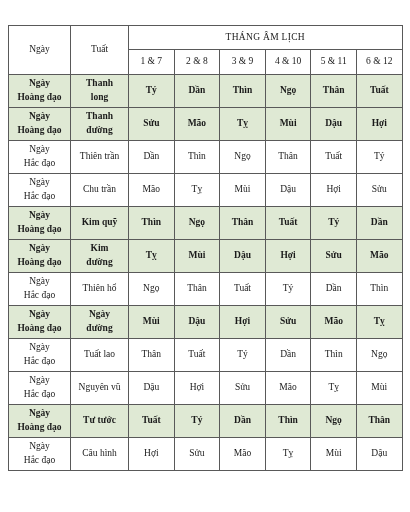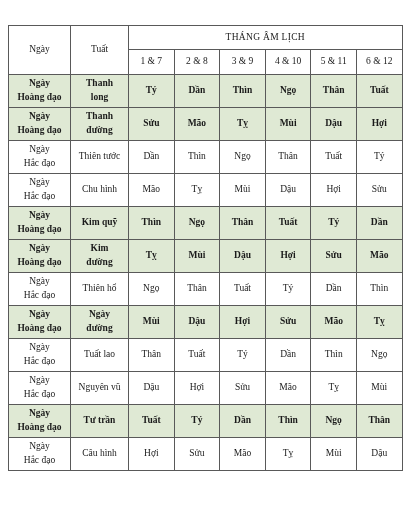--- a/index.html
+++ b/index.html
@@ -142,36 +142,36 @@
           <td class="cell-val">Mùi</td>
           <td class="cell-val">Dậu</td>
           <td class="cell-val">Hợi</td>
         </tr>
         <tr class="row hac">
           <td class="cell-ngay">
             <span class="l1">Ngày</span>
             <span class="l2">Hắc đạo</span>
           </td>
           <td class="cell-than">
-            <span class="l1">Thiên tước</span>
-          </td>
-          <td class="cell-val">Dần</td>
-          <td class="cell-val">Thìn</td>
-          <td class="cell-val">Ngọ</td>
-          <td class="cell-val">Thân</td>
-          <td class="cell-val">Tuất</td>
-          <td class="cell-val">Tý</td>
-        </tr>
-        <tr class="row hac">
-          <td class="cell-ngay">
-            <span class="l1">Ngày</span>
-            <span class="l2">Hắc đạo</span>
-          </td>
-          <td class="cell-than">
-            <span class="l1">Chu hình</span>
+            <span class="l1">Thiên trần</span>
+          </td>
+          <td class="cell-val">Dần</td>
+          <td class="cell-val">Thìn</td>
+          <td class="cell-val">Ngọ</td>
+          <td class="cell-val">Thân</td>
+          <td class="cell-val">Tuất</td>
+          <td class="cell-val">Tý</td>
+        </tr>
+        <tr class="row hac">
+          <td class="cell-ngay">
+            <span class="l1">Ngày</span>
+            <span class="l2">Hắc đạo</span>
+          </td>
+          <td class="cell-than">
+            <span class="l1">Chu trần</span>
           </td>
           <td class="cell-val">Mão</td>
           <td class="cell-val">Tỵ</td>
           <td class="cell-val">Mùi</td>
           <td class="cell-val">Dậu</td>
           <td class="cell-val">Hợi</td>
           <td class="cell-val">Sửu</td>
         </tr>
         <tr class="row hoang">
           <td class="cell-ngay">
@@ -264,21 +264,21 @@
           <td class="cell-val">Mão</td>
           <td class="cell-val">Tỵ</td>
           <td class="cell-val">Mùi</td>
         </tr>
         <tr class="row hoang">
           <td class="cell-ngay">
             <span class="l1">Ngày</span>
             <span class="l2">Hoàng đạo</span>
           </td>
           <td class="cell-than">
-            <span class="l1">Tư trần</span>
+            <span class="l1">Tư tước</span>
           </td>
           <td class="cell-val">Tuất</td>
           <td class="cell-val">Tý</td>
           <td class="cell-val">Dần</td>
           <td class="cell-val">Thìn</td>
           <td class="cell-val">Ngọ</td>
           <td class="cell-val">Thân</td>
         </tr>
         <tr class="row hac">
           <td class="cell-ngay">

